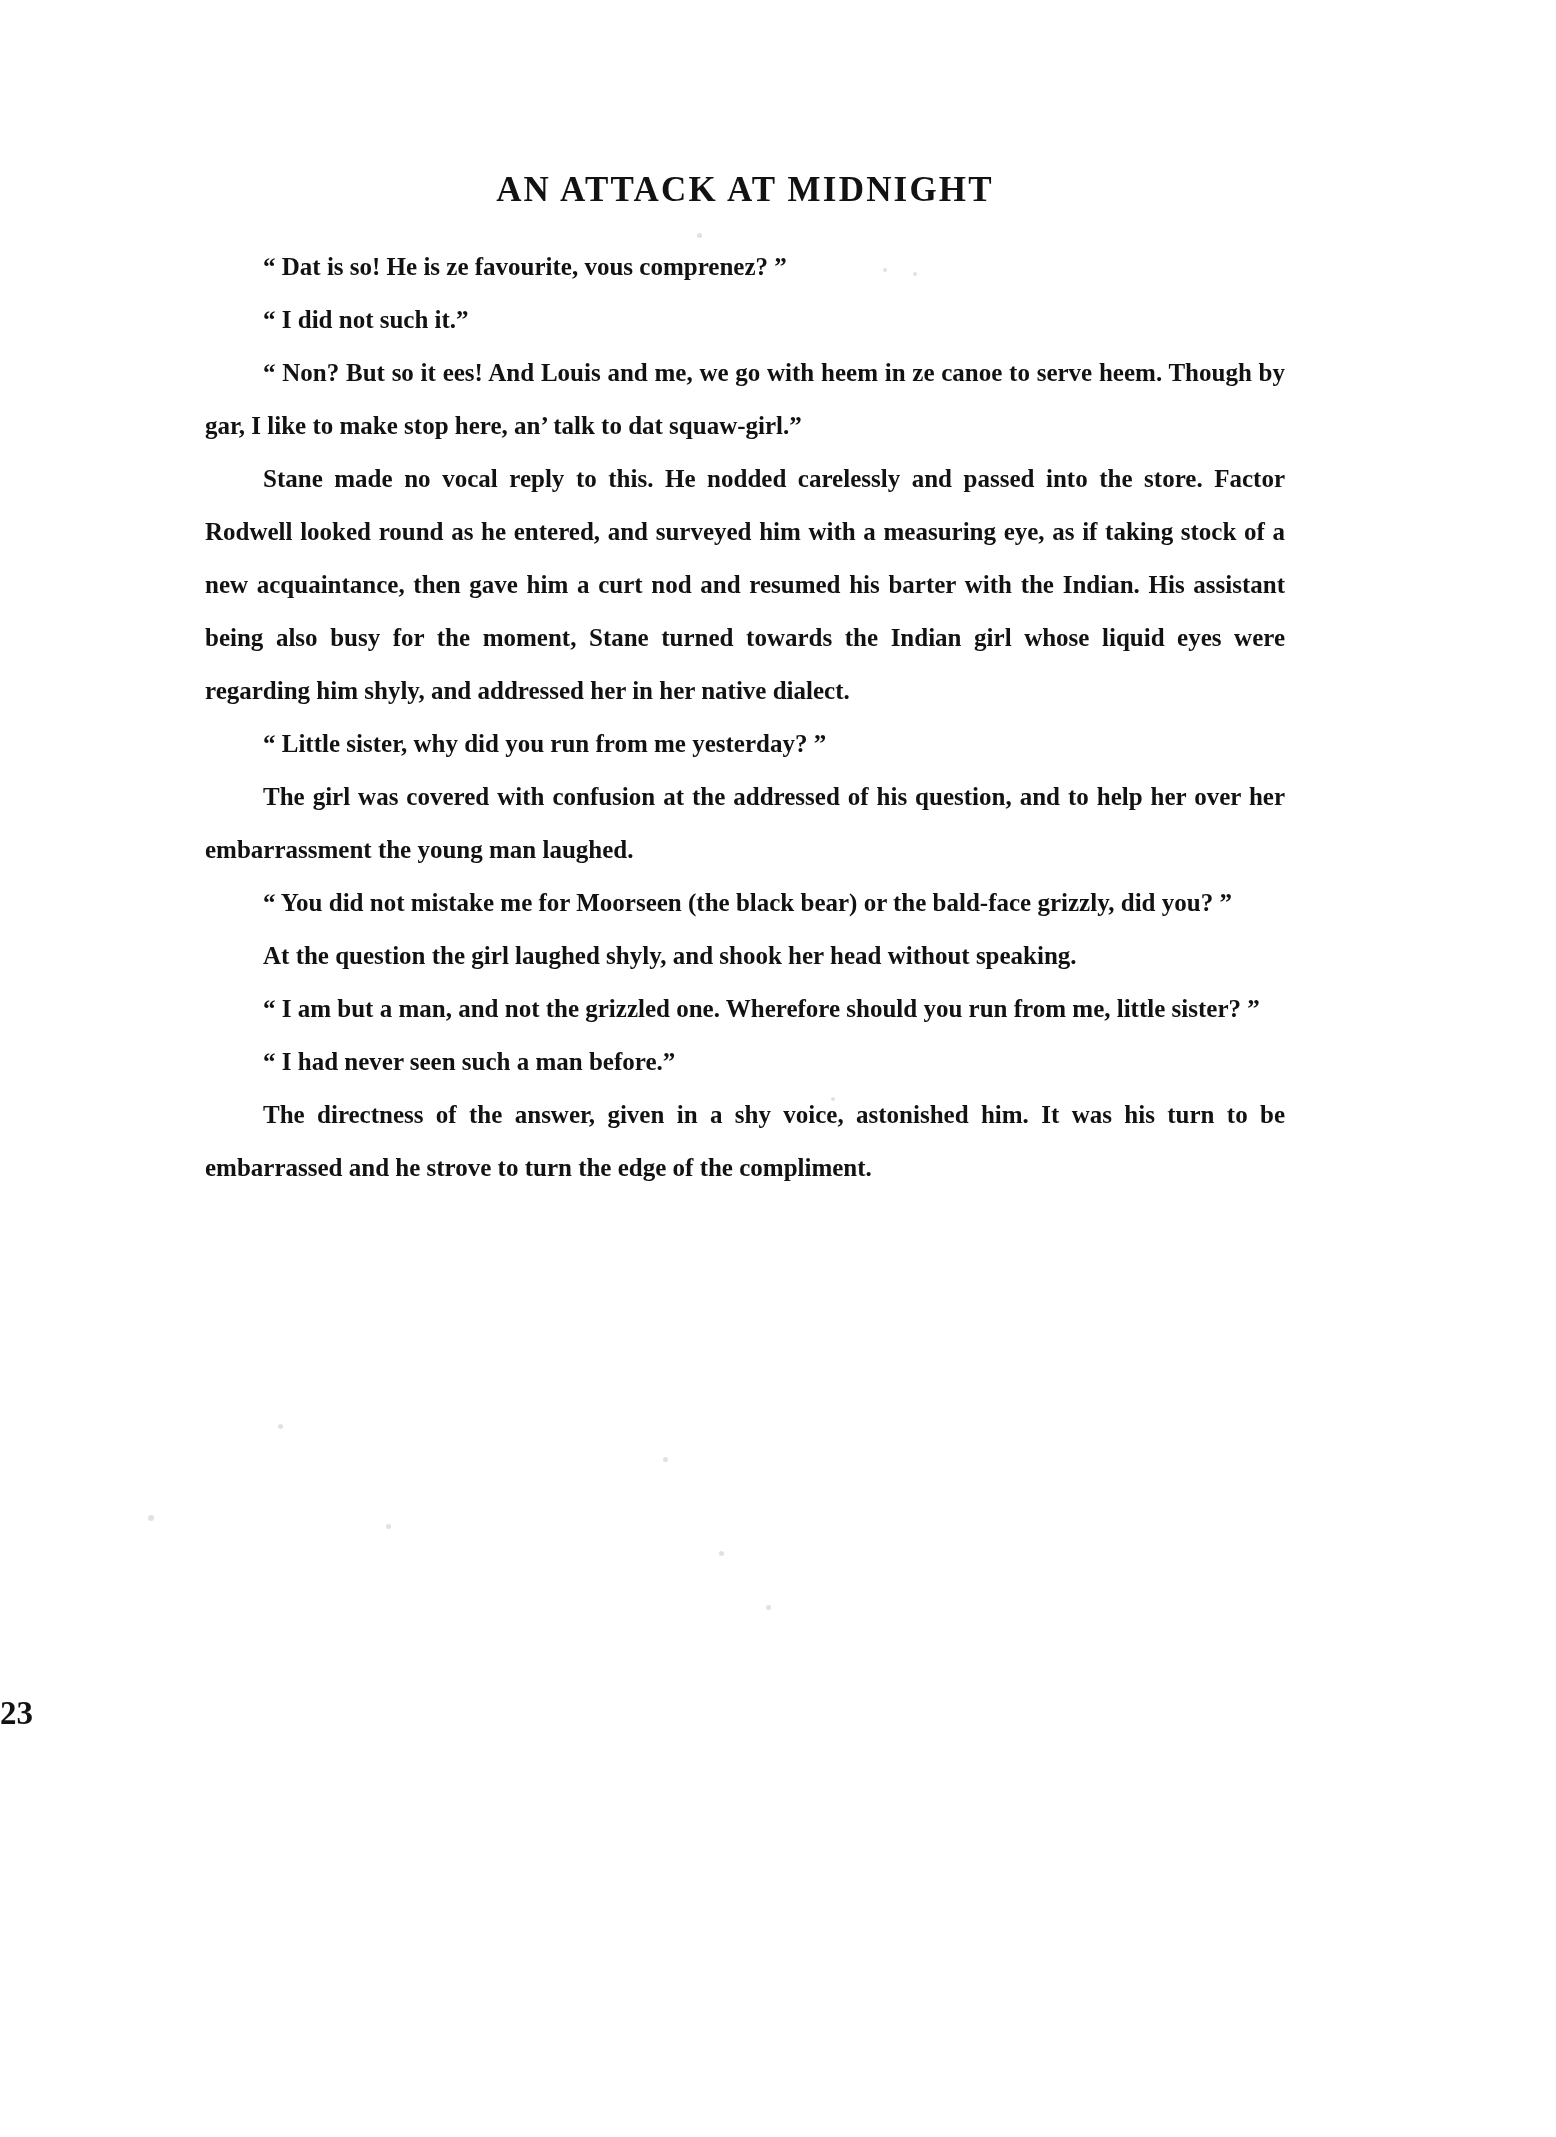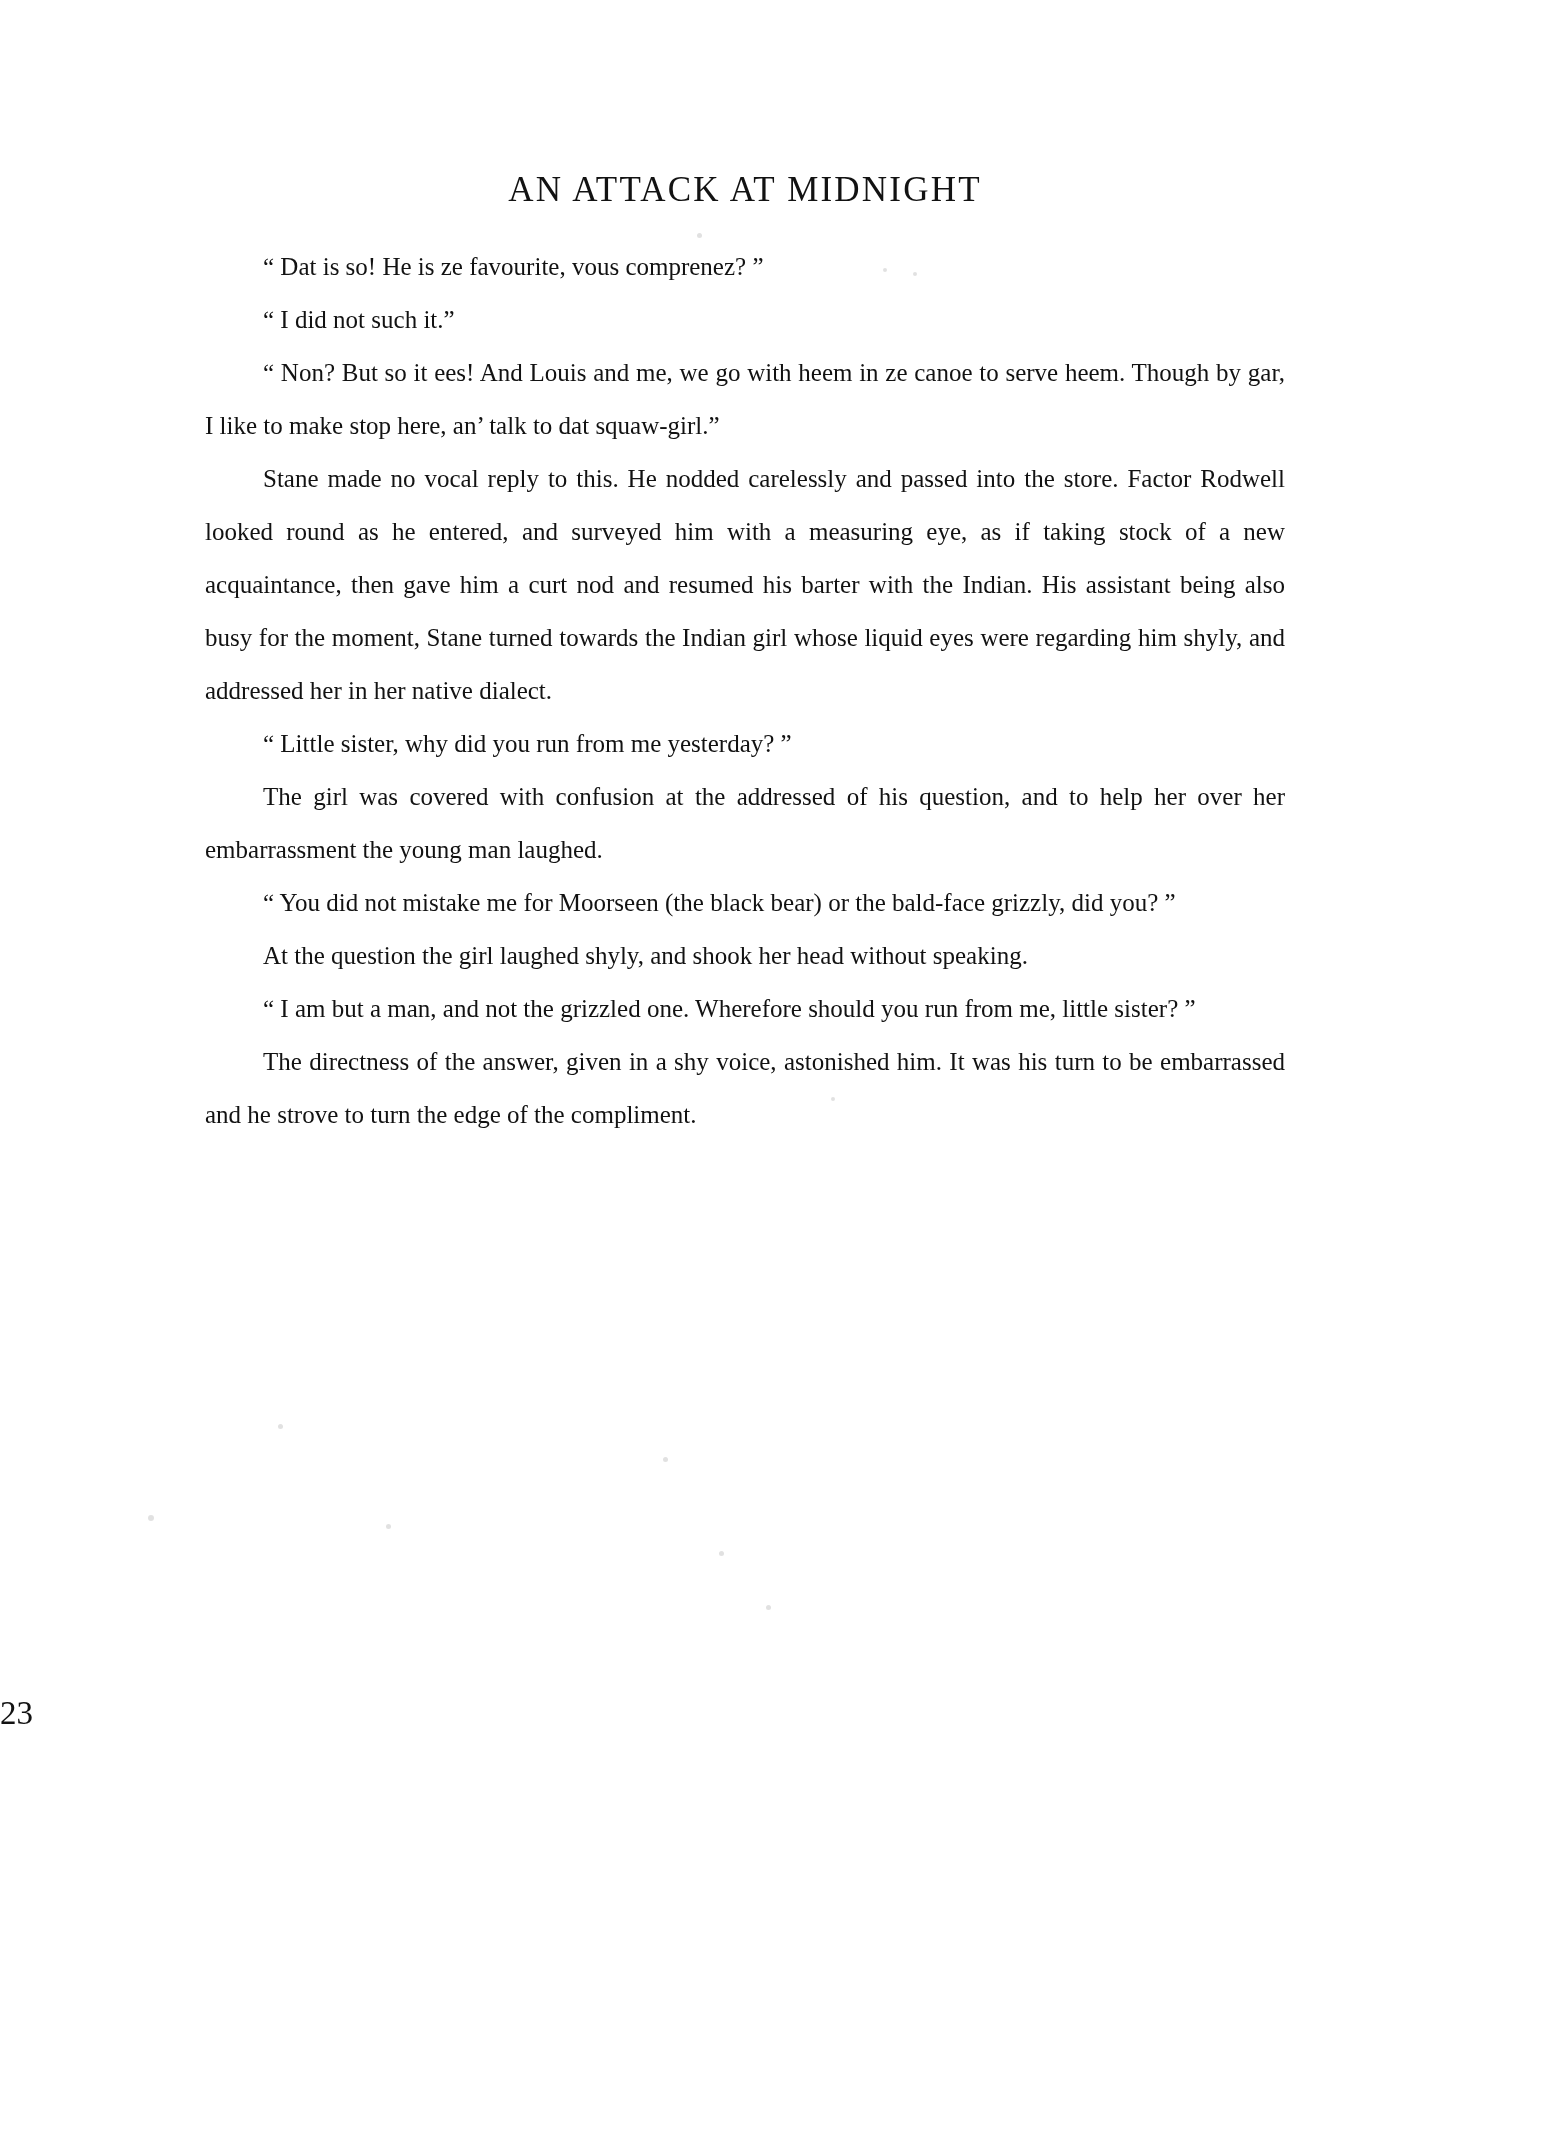--- a/index.html
+++ b/index.html
@@ -14,20 +14,21 @@
     font-family: "Liberation Serif", "DejaVu Serif", serif;
     color: #121212;
     overflow: hidden;
   }
   .page {
     position: absolute;
     top: 0;
     left: 0;
     width: 1360px;
     height: 2137px;
+    font-weight: bold;
   }
   .text-block {
     position: absolute;
     left: 205px;
     top: 170px;
     width: 1080px;
   }
   .running-head {
     text-align: center;
     font-size: 35px;
@@ -81,18 +82,19 @@
     <div class="body-text">
       <p>“ Dat is so! He is ze favourite, vous comprenez? ”</p>
       <p>“ I did not such it.”</p>
       <p>“ Non? But so it ees! And Louis and me, we go with heem in ze canoe to serve heem. Though by gar, I like to make stop here, an’ talk to dat squaw-girl.”</p>
       <p>Stane made no vocal reply to this. He nodded carelessly and passed into the store. Factor Rodwell looked round as he entered, and surveyed him with a measuring eye, as if taking stock of a new acquaintance, then gave him a curt nod and resumed his barter with the Indian. His assistant being also busy for the moment, Stane turned towards the Indian girl whose liquid eyes were regarding him shyly, and addressed her in her native dialect.</p>
       <p>“ Little sister, why did you run from me yesterday? ”</p>
       <p>The girl was covered with confusion at the addressed of his question, and to help her over her embarrassment the young man laughed.</p>
       <p>“ You did not mistake me for Moorseen (the black bear) or the bald-face grizzly, did you? ”</p>
       <p>At the question the girl laughed shyly, and shook her head without speaking.</p>
       <p>“ I am but a man, and not the grizzled one. Wherefore should you run from me, little sister? ”</p>
+      <p>“ I had never seen such a man before.”</p>
       <p>The directness of the answer, given in a shy voice, astonished him. It was his turn to be embarrassed and he strove to turn the edge of the compliment.</p>
     </div>
   </div>
 
   <div class="folio">23</div>
 </div>
 
 </body></html>

